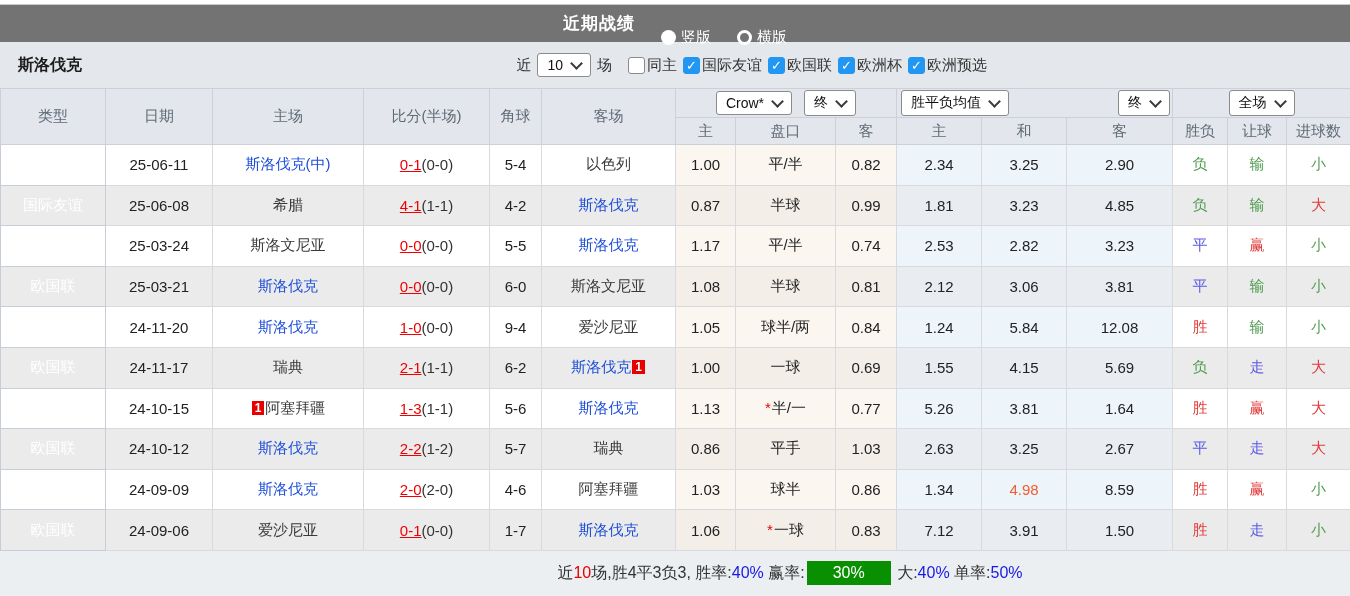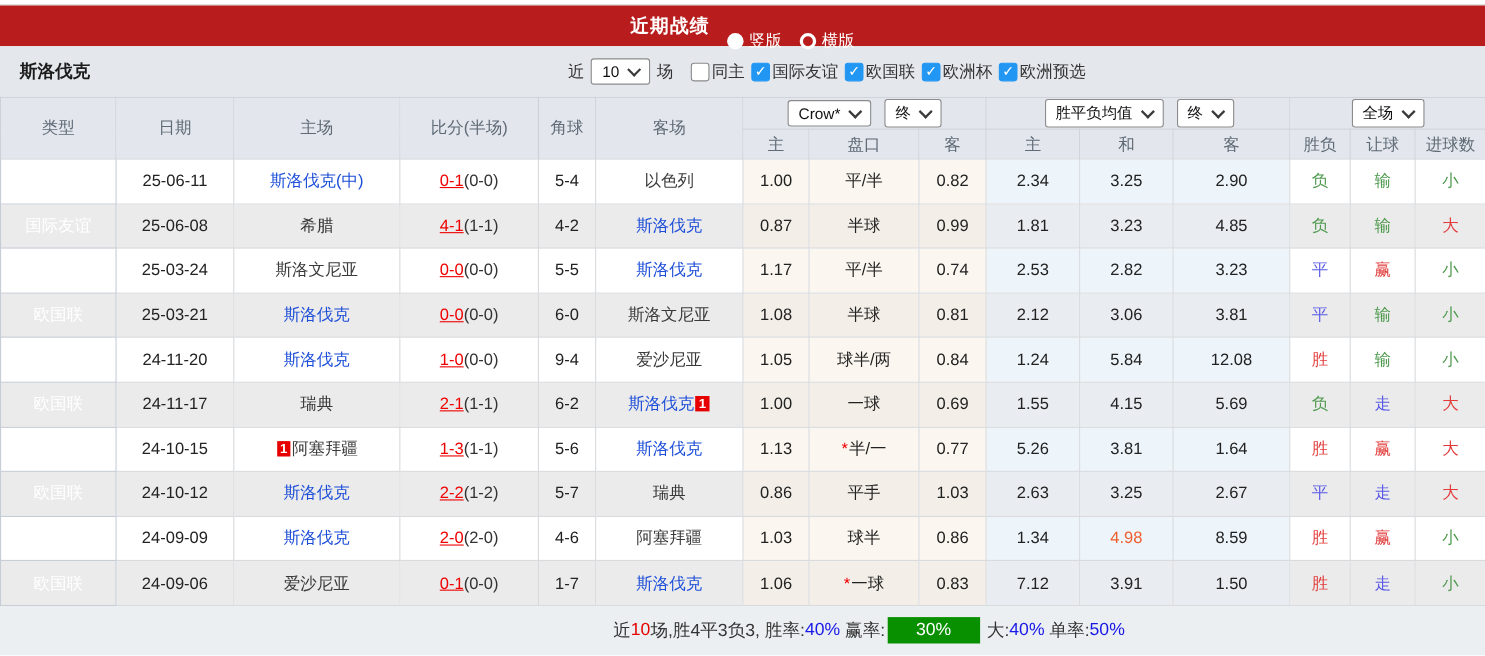--- a/index.html
+++ b/index.html
@@ -5,22 +5,22 @@
   html,body{margin:0;padding:0;}
   body{
     width:1350px;height:596px;overflow:hidden;background:#fff;
     font-family:"Liberation Sans","DejaVu Sans",sans-serif;
     -webkit-font-smoothing:antialiased;
   }
   
   .top-strip{height:4px;background:#fff;border-bottom:1px solid #c9c9c9;}
   
   .titlebar{
-    height:37px;background:#b91c1c;display:flex;align-items:center;justify-content:center;
-    gap:16px;color:#fff;text-align:center;
+    height:37px;background:#737373;display:flex;align-items:center;justify-content:center;
+    gap:26px;color:#fff;text-align:center;
   }
   .titlebar .title{font-size:17px;font-weight:bold;letter-spacing:1px;}
   .radio-item{display:flex;align-items:center;gap:5px;font-size:15px;cursor:pointer;margin-top:27px;}
   .radio{width:15px;height:15px;border-radius:50%;box-sizing:border-box;display:inline-block;}
   .radio.selected{background:#fff;}
   .radio.unselected{background:transparent;border:3px solid #fff;}
   
   .filterbar{
     height:46px;background:#e4e7ec;display:flex;align-items:center;
   }
@@ -47,21 +47,21 @@
   table{width:1350px;table-layout:fixed;border-collapse:collapse;}
   th,td{
     border:1px solid #ccd1d8;text-align:center;overflow:hidden;white-space:nowrap;
     font-weight:normal;padding:0 2px;box-sizing:border-box;
   }
   thead th{background:#e3e7ed;color:#5f6a76;font-size:15px;}
   thead tr.selrow th{height:29px;}
   thead tr.labrow th{height:27px;}
   .grpwrap{display:flex;align-items:center;gap:12px;}
   .grpwrap.center{justify-content:center;}
-  .grpwrap.left{justify-content:center;padding-left:2px;}
+  .grpwrap.left{justify-content:space-between;padding-left:2px;}
   tbody td{height:40.6px;font-size:15px;color:#222;border-color:#d8dadd;}
   tr.odd td{background:#fff;}
   tr.even td{background:#ebebeb;}
   tr.odd td.hcap{background:#fbf7f0;}
   tr.even td.hcap{background:#f3efe8;}
   tr.odd td.avg{background:#edf4fa;}
   tr.even td.avg{background:#e9edf1;}
   td.type{color:#fff;font-size:15px;}
   td.type-blue{background:#4a67b3;border-color:#c7cdd6;}
   td.type-orange{background:#f9a21b;border-color:#c7cdd6;}

